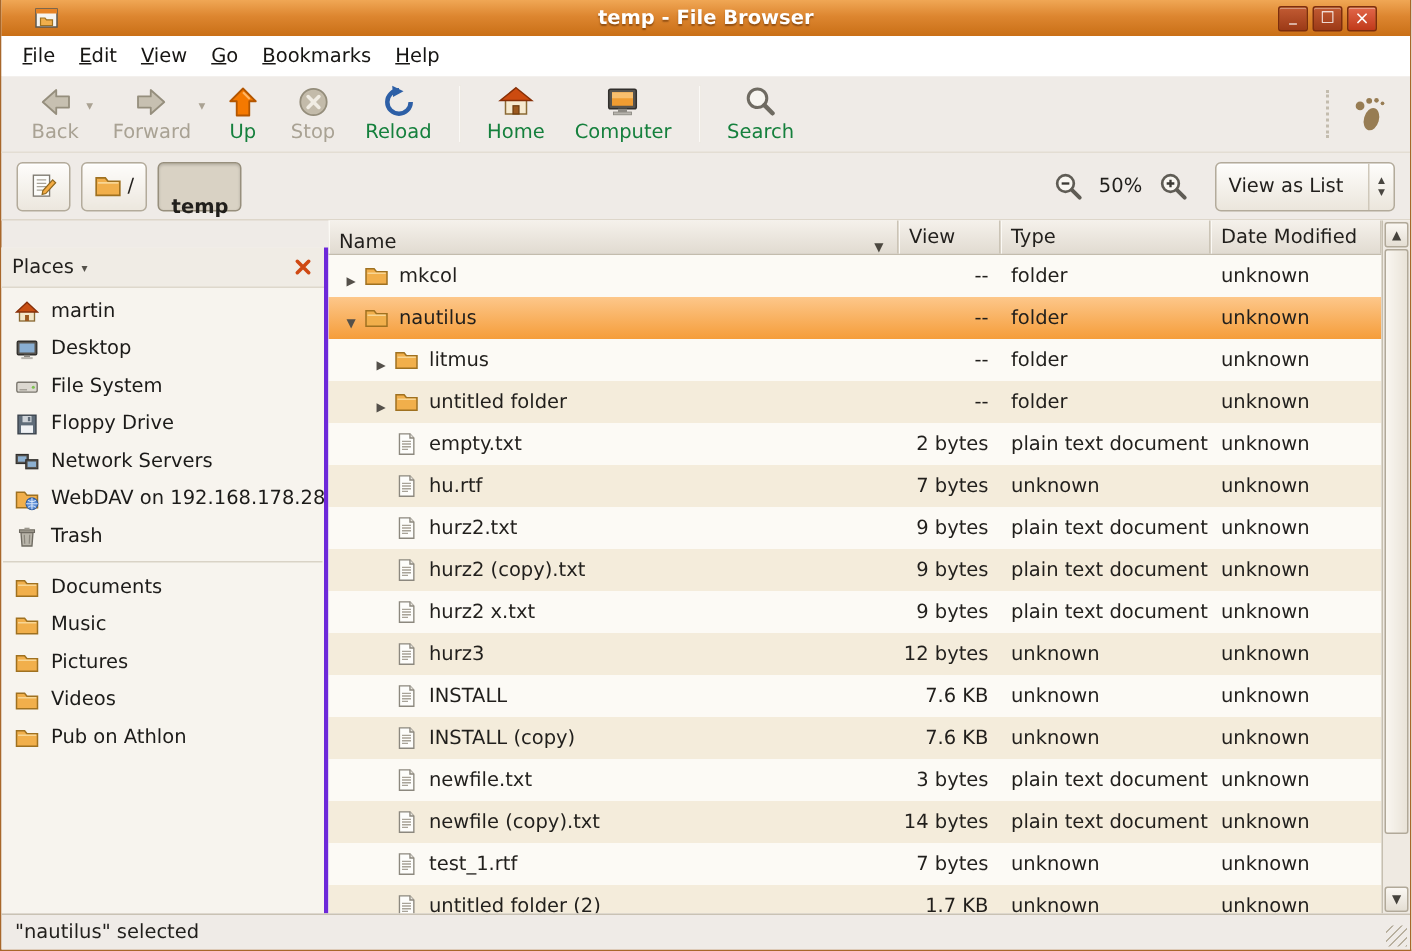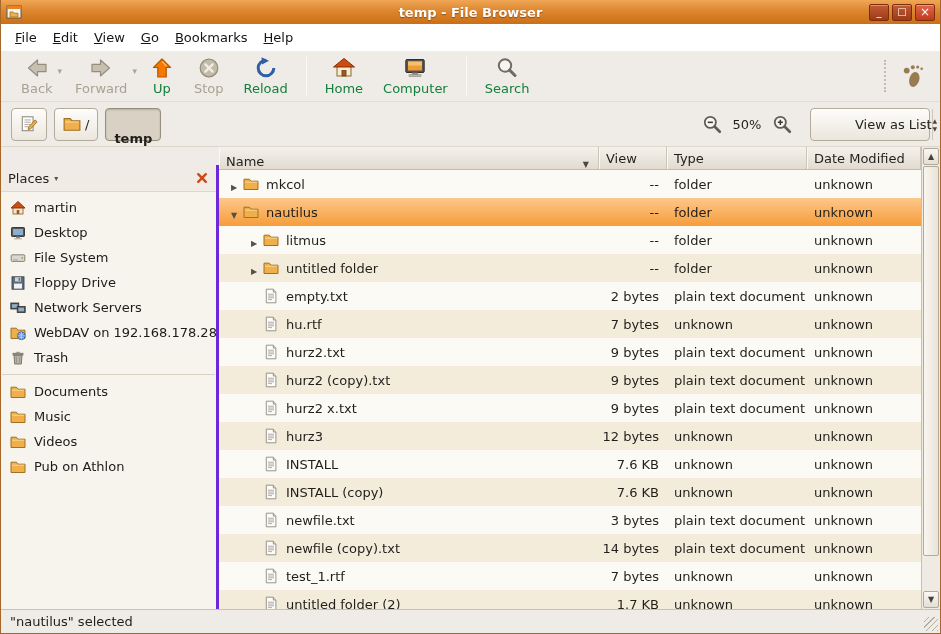--- a/index.html
+++ b/index.html
@@ -11,21 +11,21 @@
   .window {
     width: 941px; height: 634px; display: flex; flex-direction: column;
     border-left: 1px solid #a8672a; border-right: 1px solid #a8672a; border-bottom: 1px solid #a8672a;
     background: #efebe7;
   }
 
   
   .titlebar {
     height: 24px; flex-shrink: 0; position: relative;
     background: linear-gradient(180deg, #f0a755 0%, #dd8630 45%, #c96f16 100%);
-    display: flex; align-items: center; padding: 0 5px;
+    display: flex; align-items: center; padding: 0 22px;
   }
   .title-text {
     position: absolute; left: 0; right: 0; text-align: center;
     color: #fff; font-weight: bold; font-size: 13px;
     text-shadow: 0 1px 1px rgba(90,40,0,.55);
   }
   .title-icon { width: 16px; height: 16px; z-index: 1; display: inline-flex; }
   .win-btns { margin-left: auto; display: flex; gap: 3px; z-index: 1; }
   .wbtn {
     width: 20px; height: 17px; border-radius: 2px; border: 1px solid #7c2d0e;
@@ -76,21 +76,21 @@
   .lb-label { font-size: 13px; color: #211f1c; margin-left: 4px; }
   .lb-label.bold { font-weight: bold; margin-left: 0; margin-top: 28px; }
   .zoom-group { margin-left: auto; display: flex; align-items: center; gap: 7px; margin-right: 18px; }
   .zbtn { width: 20px; height: 20px; display: inline-flex; }
   .zlevel { font-size: 13px; color: #211f1c; min-width: 36px; text-align: center; }
   .view-combo {
     width: 120px; height: 33px; border: 1px solid #b3ab9b; border-radius: 4px;
     background: linear-gradient(#fefdfb, #ebe6dc); display: flex; align-items: center;
     box-shadow: inset 0 1px #fff;
   }
-  .vc-label { flex: 1; font-size: 13px; padding-left: 8px; color: #211f1c; white-space: nowrap; margin-left: 36px; }
+  .vc-label { flex: 1; font-size: 13px; padding-left: 8px; color: #211f1c; white-space: nowrap; }
   .vc-arrows {
     display: flex; flex-direction: column; align-items: center; justify-content: center;
     width: 17px; height: 100%; border-left: 1px solid #cfc8ba;
     font-size: 6px; color: #494640; gap: 1px;
   }
 
   
   .main { flex: 1; display: flex; min-height: 0; }
 
   .sidebar { width: 218px; flex-shrink: 0; border-right: 3px solid #6d28d9; background: #f7f4ee; display: flex; flex-direction: column; margin-top: 18px; }
@@ -454,20 +454,29 @@
             </span>
             <span class="place-label">Music</span>
           </div>
           <div class="place-item">
             <span class="icon">
               <svg viewBox="0 0 16 16">
                 <path d="M1 3.2h5.4l1.6 2H15v8.3H1z" fill="#f1af4b" stroke="#9f7120" stroke-width="1"></path>
                 <path d="M2 6.2h12.2" stroke="#f8d694" stroke-width="1" fill="none"></path>
               </svg>
             </span>
+            <span class="place-label">Pictures</span>
+          </div>
+          <div class="place-item">
+            <span class="icon">
+              <svg viewBox="0 0 16 16">
+                <path d="M1 3.2h5.4l1.6 2H15v8.3H1z" fill="#f1af4b" stroke="#9f7120" stroke-width="1"></path>
+                <path d="M2 6.2h12.2" stroke="#f8d694" stroke-width="1" fill="none"></path>
+              </svg>
+            </span>
             <span class="place-label">Videos</span>
           </div>
           <div class="place-item">
             <span class="icon">
               <svg viewBox="0 0 16 16">
                 <path d="M1 3.2h5.4l1.6 2H15v8.3H1z" fill="#f1af4b" stroke="#9f7120" stroke-width="1"></path>
                 <path d="M2 6.2h12.2" stroke="#f8d694" stroke-width="1" fill="none"></path>
               </svg>
             </span>
             <span class="place-label">Pub on Athlon</span>

